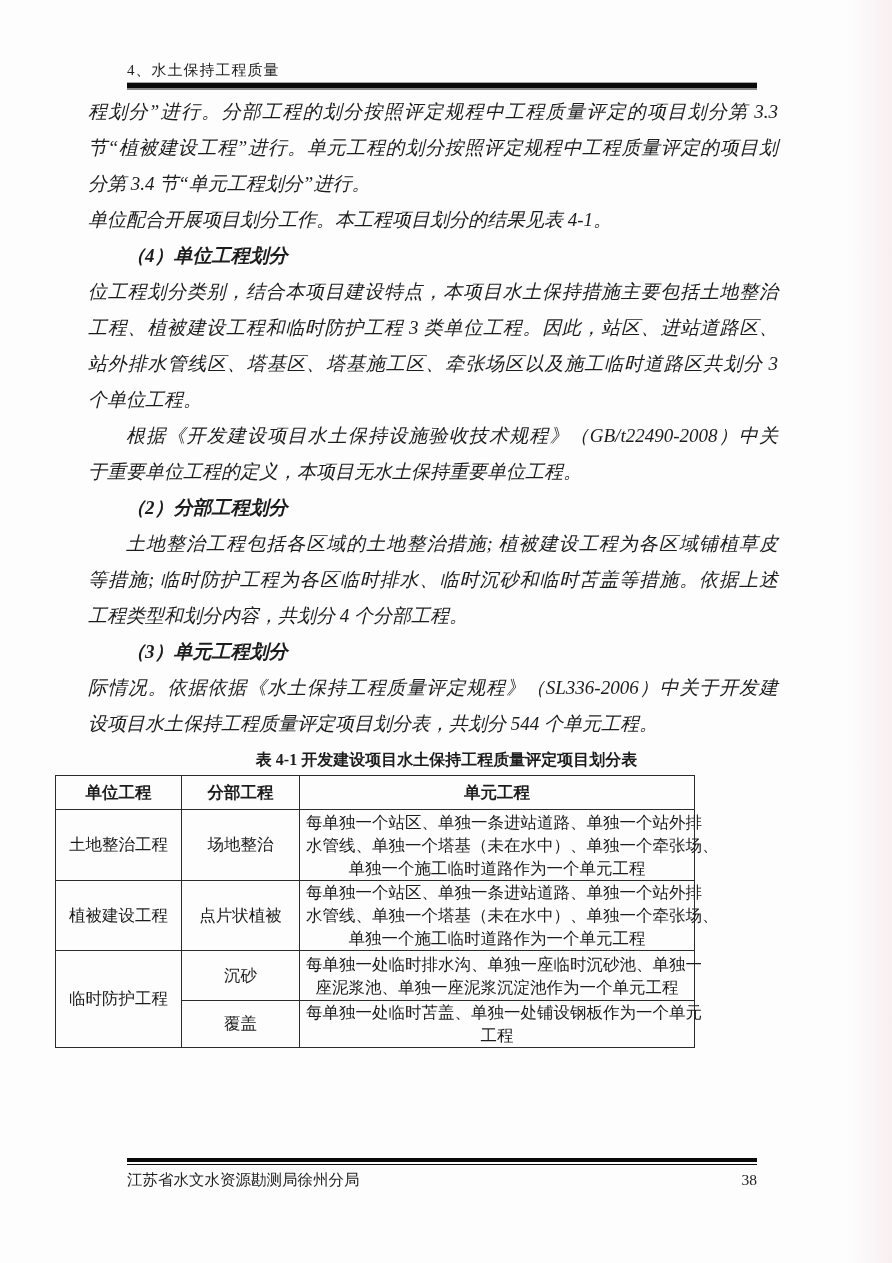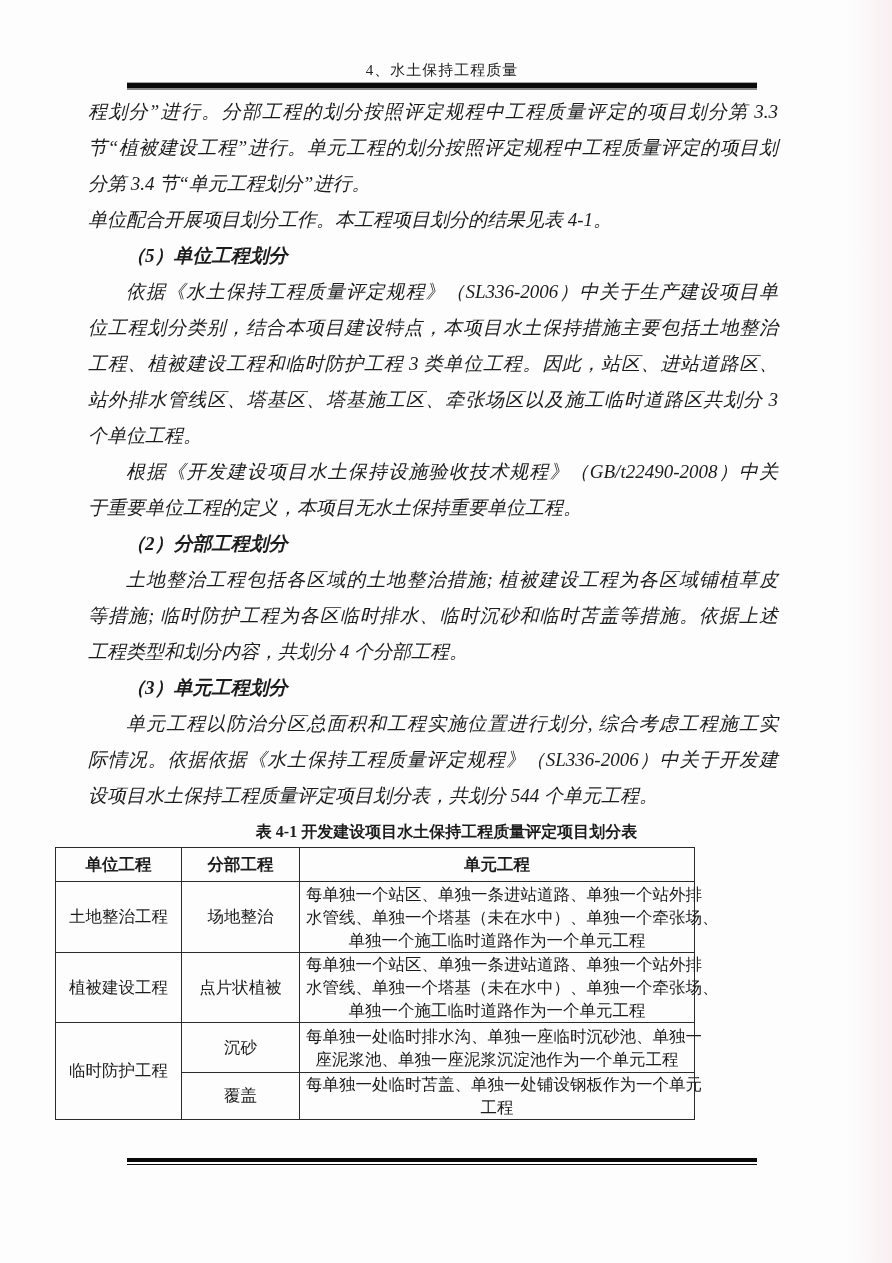--- a/index.html
+++ b/index.html
@@ -7,21 +7,21 @@
     width:892px;height:1263px;
     background:linear-gradient(90deg,#fdfdfd 0%,#fdfdfd 95%,#f8eff1 100%);
     font-family:"Liberation Serif","DejaVu Serif",serif;
     color:#1c1c1c;
     position:relative;
     overflow:hidden;
   }
   
   .page-header{
     margin:58px 0 0 127px;width:630px;
-    text-align:center;font-size:15px;line-height:24px;color:#222;
+    text-align:left;font-size:15px;line-height:24px;color:#222;
     letter-spacing:1px;
   }
   .rule-top{
     margin-left:127px;width:630px;
     height:5px;background:#0a0a0a;
     border-top:1.5px solid #a8a8a8;
     border-bottom:2px solid #8a8a8a;
   }
   
   .doc-body{margin:4px 0 0 88px;width:690px;font-size:19px;font-style:italic;}
@@ -74,40 +74,38 @@
 <div class="page-header">4、水土保持工程质量</div>
 <div class="rule-top"></div>
 
 <div class="doc-body">
   <div class="ln">程划分”进行。分部工程的划分按照评定规程中工程质量评定的项目划分第 3.3</div>
   <div class="ln">节“植被建设工程”进行。单元工程的划分按照评定规程中工程质量评定的项目划</div>
   <div class="ln end">分第 3.4 节“单元工程划分”进行。</div>
 
   <div class="ln end">单位配合开展项目划分工作。本工程项目划分的结果见表 4-1。</div>
 
-  <div class="hd">（5）单位工程划分</div>
+  <div class="hd">（4）单位工程划分</div>
 
-  <div class="ln ind">依据《水土保持工程质量评定规程》（SL336-2006）中关于生产建设项目单</div>
   <div class="ln">位工程划分类别，结合本项目建设特点，本项目水土保持措施主要包括土地整治</div>
   <div class="ln">工程、植被建设工程和临时防护工程 3 类单位工程。因此，站区、进站道路区、</div>
   <div class="ln">站外排水管线区、塔基区、塔基施工区、牵张场区以及施工临时道路区共划分 3</div>
   <div class="ln end">个单位工程。</div>
 
   <div class="ln ind">根据《开发建设项目水土保持设施验收技术规程》（GB/t22490-2008）中关</div>
   <div class="ln end">于重要单位工程的定义，本项目无水土保持重要单位工程。</div>
 
   <div class="hd">（2）分部工程划分</div>
 
   <div class="ln ind">土地整治工程包括各区域的土地整治措施; 植被建设工程为各区域铺植草皮</div>
   <div class="ln">等措施; 临时防护工程为各区临时排水、临时沉砂和临时苫盖等措施。依据上述</div>
   <div class="ln end">工程类型和划分内容，共划分 4 个分部工程。</div>
 
   <div class="hd">（3）单元工程划分</div>
 
-  <div class="ln ind">单元工程以防治分区总面积和工程实施位置进行划分, 综合考虑工程施工实</div>
   <div class="ln">际情况。依据依据《水土保持工程质量评定规程》（SL336-2006）中关于开发建</div>
   <div class="ln end">设项目水土保持工程质量评定项目划分表，共划分 544 个单元工程。</div>
 </div>
 
 <div class="tbl-caption">表 4-1 开发建设项目水土保持工程质量评定项目划分表</div>
 
 <table class="division">
   <colgroup>
       <col style="width:126px">
       <col style="width:118px">
@@ -150,13 +148,17 @@
     <td>
       <div class="cl">每单独一处临时苫盖、单独一处铺设钢板作为一个单元</div>
       <div class="cl ctr">工程</div>
     </td>
   </tr>
 </tbody>
   </table>
 
 <div class="footer">
   <div class="rule-bottom"></div>
+  <div class="footer-row">
+    <span>江苏省水文水资源勘测局徐州分局</span>
+    <span>38</span>
+  </div>
 </div>
 
 </body></html>

